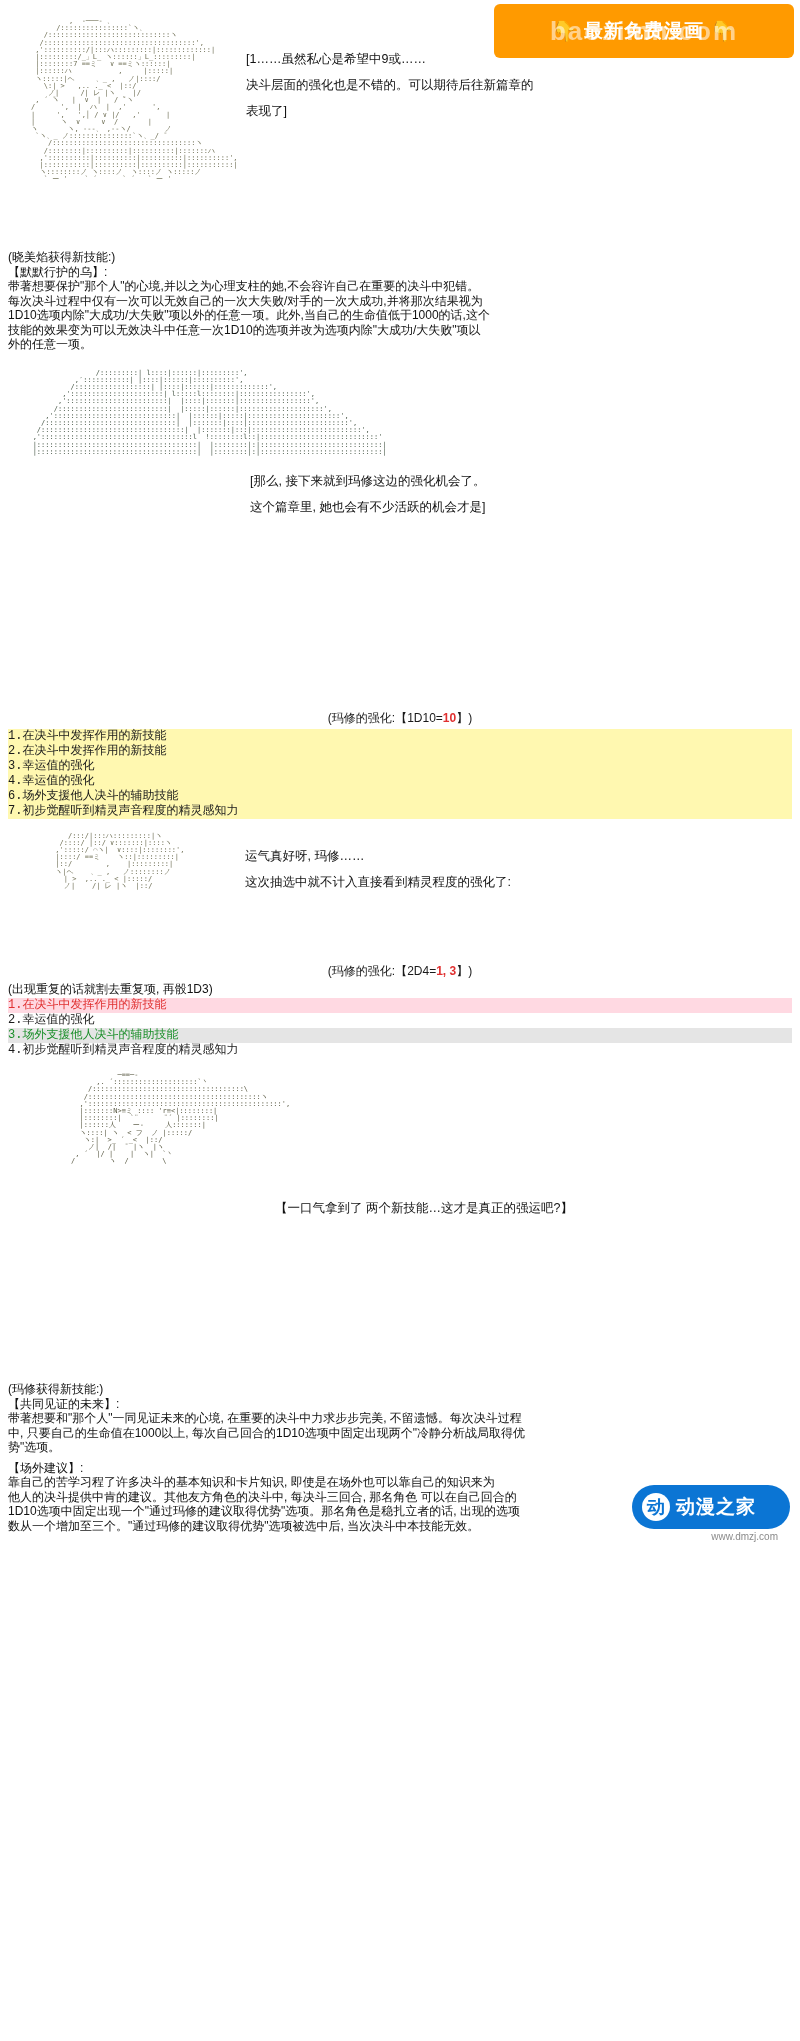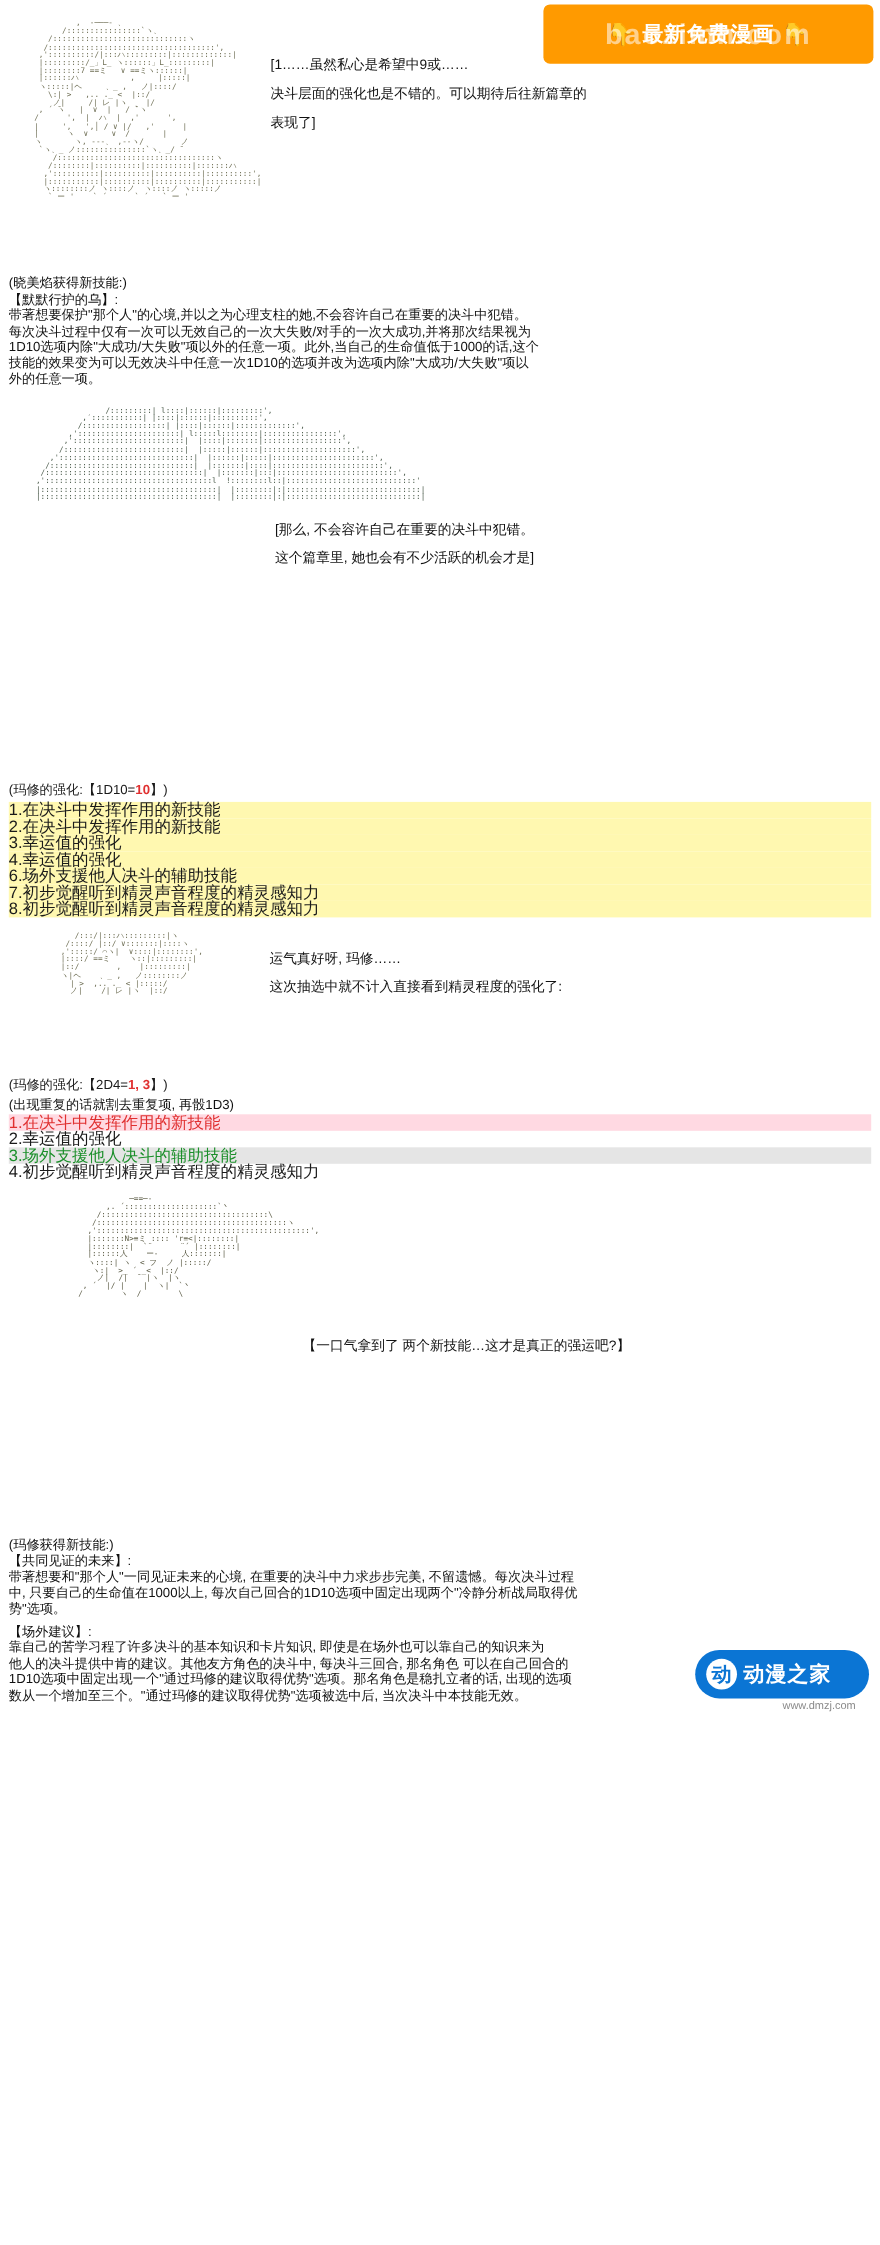--- a/index.html
+++ b/index.html
@@ -71,30 +71,30 @@
   .bubble p { margin:0 0 4px 0; }
 
   
   .cap {
     font-size:12px;
     line-height:14.5px;
     color:#111;
     white-space:pre-wrap;
   }
 
-  .list { font-size:15px; line-height:15px; }
+  .list { font-size:12px; line-height:15px;font-family:Liberation Mono, monospace; }
   .list div { white-space:pre; }
   .hlred { color:#e03030; }
   .hlgreen { color:#1b8f2a; }
 
   .mark-yellow { background:#fff8b0; }
   .mark-pink { background:#ffd9e2; }
   .mark-green { background:#e5e5e5; }
 
-  .roll-title { font-size:12px; margin-bottom:2px;}
+  .roll-title { font-size:12px; margin-bottom:2px;text-align:center;}
   .roll-title .num { color:#e03030; font-weight:bold;}
 
   .sect { position:relative; }
 </style>
 </head>
 <body>
 
 <div class="page">
 
   <div class="banner">
@@ -152,37 +152,36 @@
           ,'::::::::::::::::::::::| l:::::l::::::::|::::::::::::::::',
          ,'::::::::::::::::::::::::|  |::::|:::::::|:::::::::::::::::',
         /::::::::::::::::::::::::::|  |:::::|::::::|::::::::::::::::::::',
       ,':::::::::::::::::::::::::::::|  |::::::|:::::|::::::::::::::::::::::',
      /:::::::::::::::::::::::::::::::|  |:::::::|::::|::::::::::::::::::::::::',
     /::::::::::::::::::::::::::::::::::|  |:::::::|:::|::::::::::::::::::::::::::',
    ,'::::::::::::::::::::::::::::::::::::l  !::::::::l::|::::::::::::::::::::::::::::'
    |::::::::::::::::::::::::::::::::::::::|  |::::::::|:|:::::::::::::::::::::::::::::|
    |::::::::::::::::::::::::::::::::::::::|  |::::::::|:|:::::::::::::::::::::::::::::|</div>
     <div class="bubble" style="position:absolute; left:250px; top:100px; width:340px;">
-      <p>[那么, 不会容许自己在重要的决斗中犯错。</p>
+      <p>[那么, 接下来就到玛修这边的强化机会了。</p>
       <p>这个篇章里, 她也会有不少活跃的机会才是]</p>
     </div>
   </div>
 
   <div class="sect" style="padding:0 8px;">
     <div class="roll-title">
       <span>(玛修的强化:【1D10=</span><span class="num">10</span><span>】)</span>
     </div>
     <div class="list">
       <div class="mark-yellow">1.在决斗中发挥作用的新技能</div>
       <div class="mark-yellow">2.在决斗中发挥作用的新技能</div>
       <div class="mark-yellow">3.幸运值的强化</div>
       <div class="mark-yellow">4.幸运值的强化</div>
       <div class="mark-yellow">6.场外支援他人决斗的辅助技能</div>
       <div class="mark-yellow">7.初步觉醒听到精灵声音程度的精灵感知力</div>
-      <div class="mark-yellow">8.初步觉醒听到精灵声音程度的精灵感知力</div>
     </div>
   </div>
 
   <div class="sect" style="height:130px; margin-top:14px;">
     <div class="aa" style="position:absolute; left:30px; top:0px; width:210px;">         /:::/|:::ハ:::::::::|ヽ
        /::::/ |::/ ∨:::::::|::::ヽ
       ,':::::/ ⌒ヽ|  ∨::::|::::::::',
       |::::/ ==ミ    ヽ::|:::::::::|
       |::/        ,    |:::::::::|
       ヽ|ヘ    、_ ,   ノ::::::::ノ

